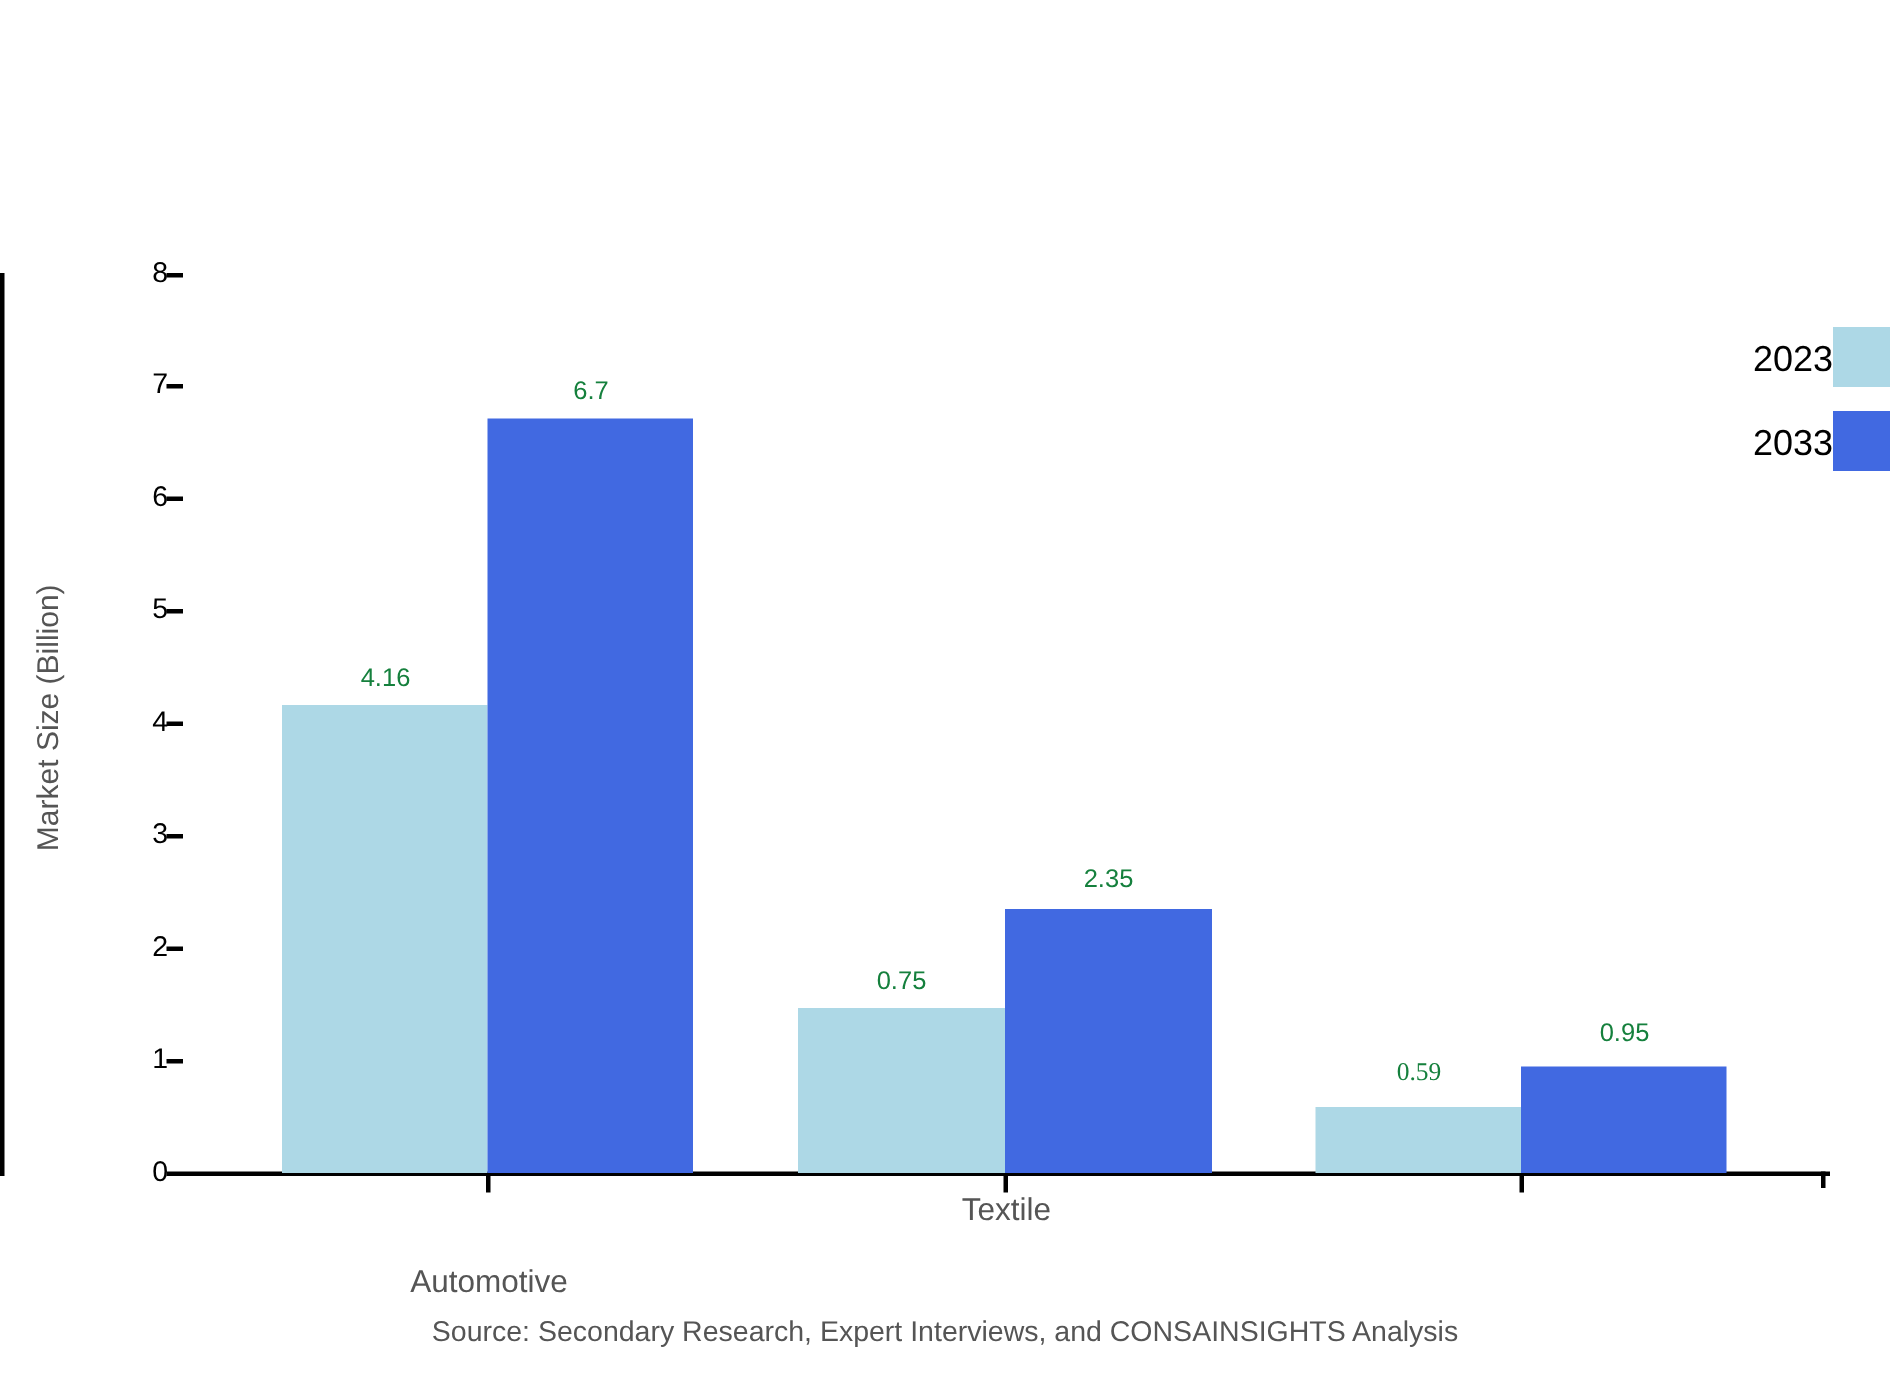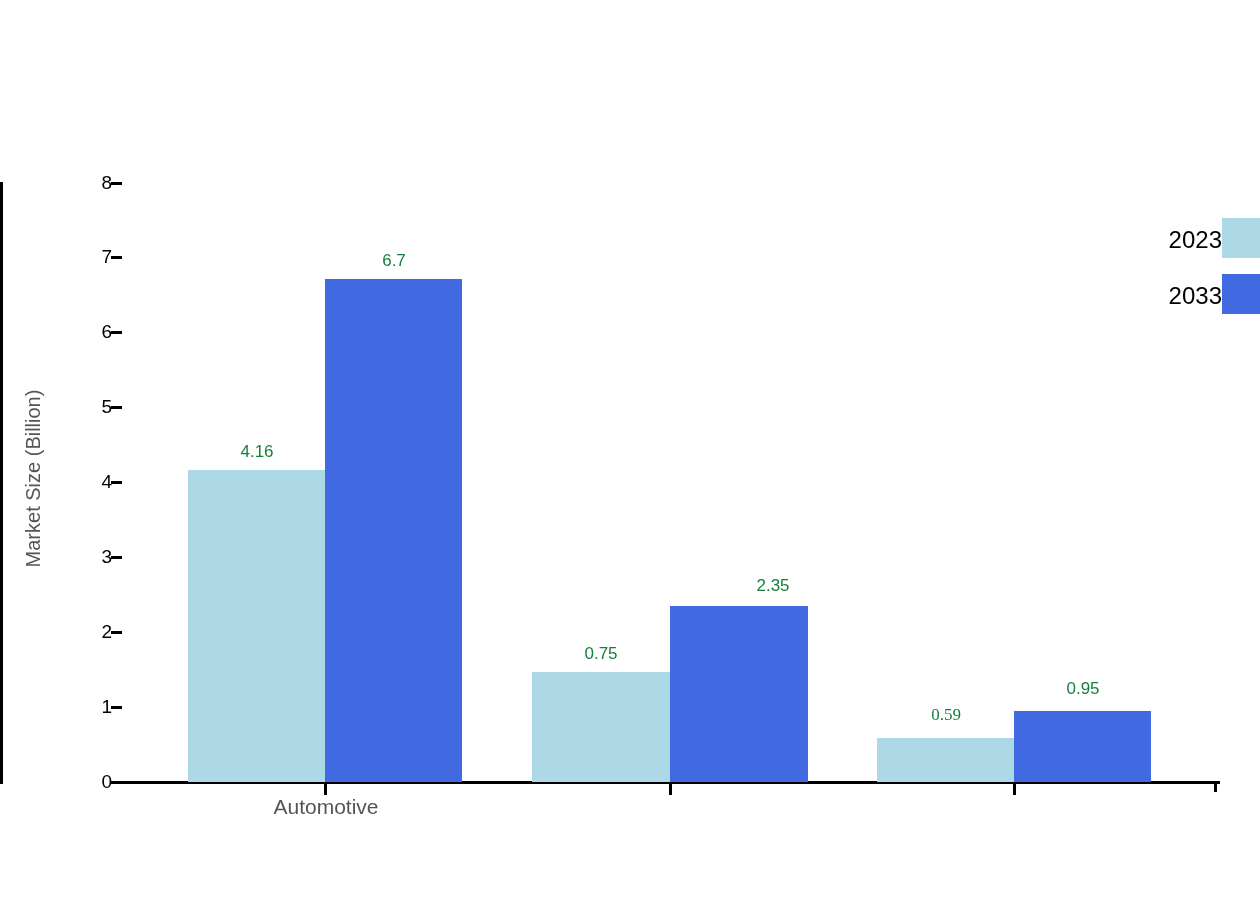--- a/index.html
+++ b/index.html
@@ -217,35 +217,37 @@
     <div class="bar bar-2023" style="left: 410px; width: 138px; height: 110px; background: rgb(173, 216, 230);"></div>
     <div class="bar bar-2033" style="left: 548px; width: 138px; height: 176px; background: rgb(65, 105, 225);"></div>
 
     <div class="bar bar-2023" style="left: 755px; width: 137px; height: 44px; background: rgb(173, 216, 230);"></div>
     <div class="bar bar-2033" style="left: 892px; width: 137px; height: 71px; background: rgb(65, 105, 225);"></div>
   </div>
 
   <div class="bar-label" style="left:177px; top:442px;">4.16</div>
   <div class="bar-label" style="left:314px; top:251px;">6.7</div>
   <div class="bar-label" style="left:521px; top:644px;">0.75</div>
-  <div class="bar-label" style="left:693px; top:576px;">2.35</div>
+  <div class="bar-label" style="left:659px; top:576px;">2.35</div>
   <div class="bar-label" style="left:866px; top:705px;font-family:Liberation Serif, serif;">0.59</div>
   <div class="bar-label" style="left:1003px; top:679px;">0.95</div>
 
   <div class="xtick-mark" style="left:324px;"></div>
   <div class="xtick-mark" style="left:669px;"></div>
   <div class="xtick-mark" style="left:1013px;"></div>
 
-  <div class="xtick-label" style="left:176px;">Automotive</div>
+  <div class="xtick-label" style="left:176px;margin-top:48px;">Automotive</div>
+  <div class="xtick-label" style="left:521px;">Textile</div>
 
   <div id="legend">
     <div class="legend-row" style="top:2px;">
       <span class="legend-label">2023</span>
       <span class="legend-swatch sw-2023" style="background: rgb(173, 216, 230);"></span>
     </div>
     <div class="legend-row" style="top:58px;">
       <span class="legend-label">2033</span>
       <span class="legend-swatch sw-2033" style="background: rgb(65, 105, 225);"></span>
     </div>
   </div>
 
+  <div id="source-note">Source: Secondary Research, Expert Interviews, and CONSAINSIGHTS Analysis</div>
 
 </div>
 
 </body></html>

